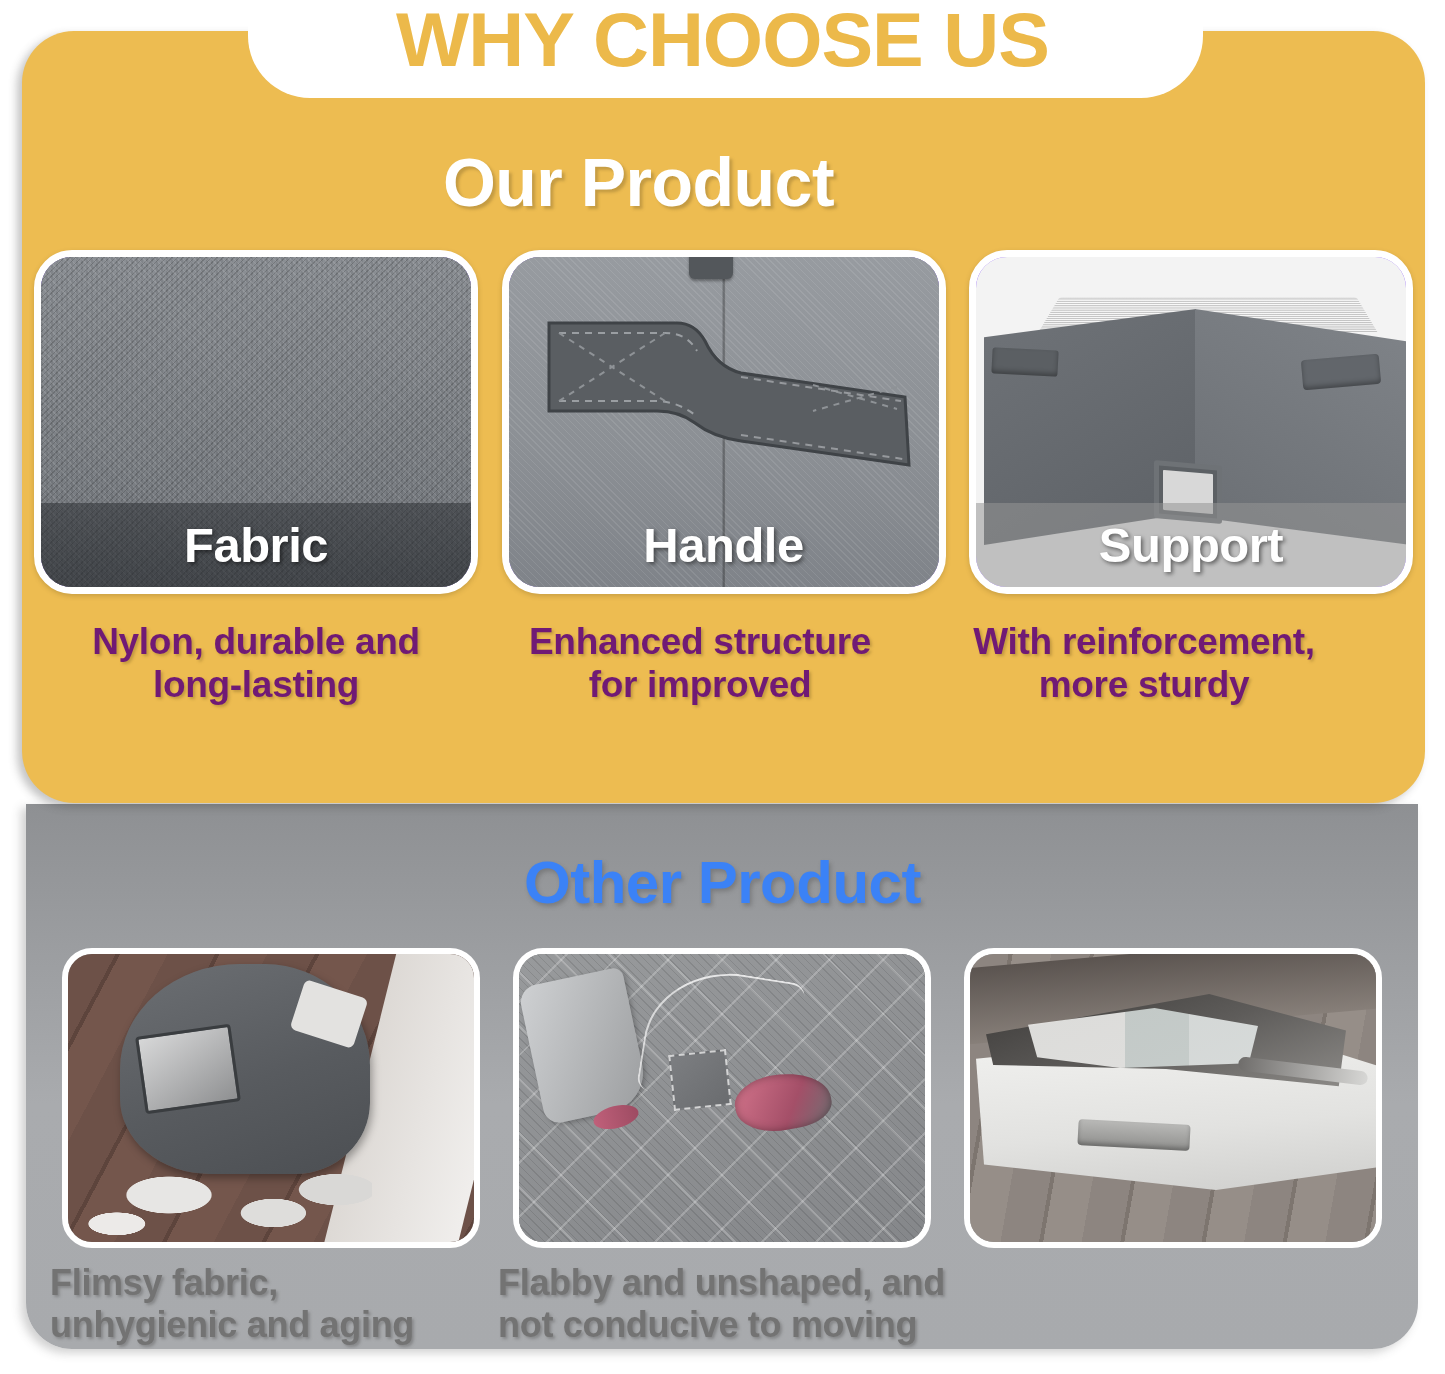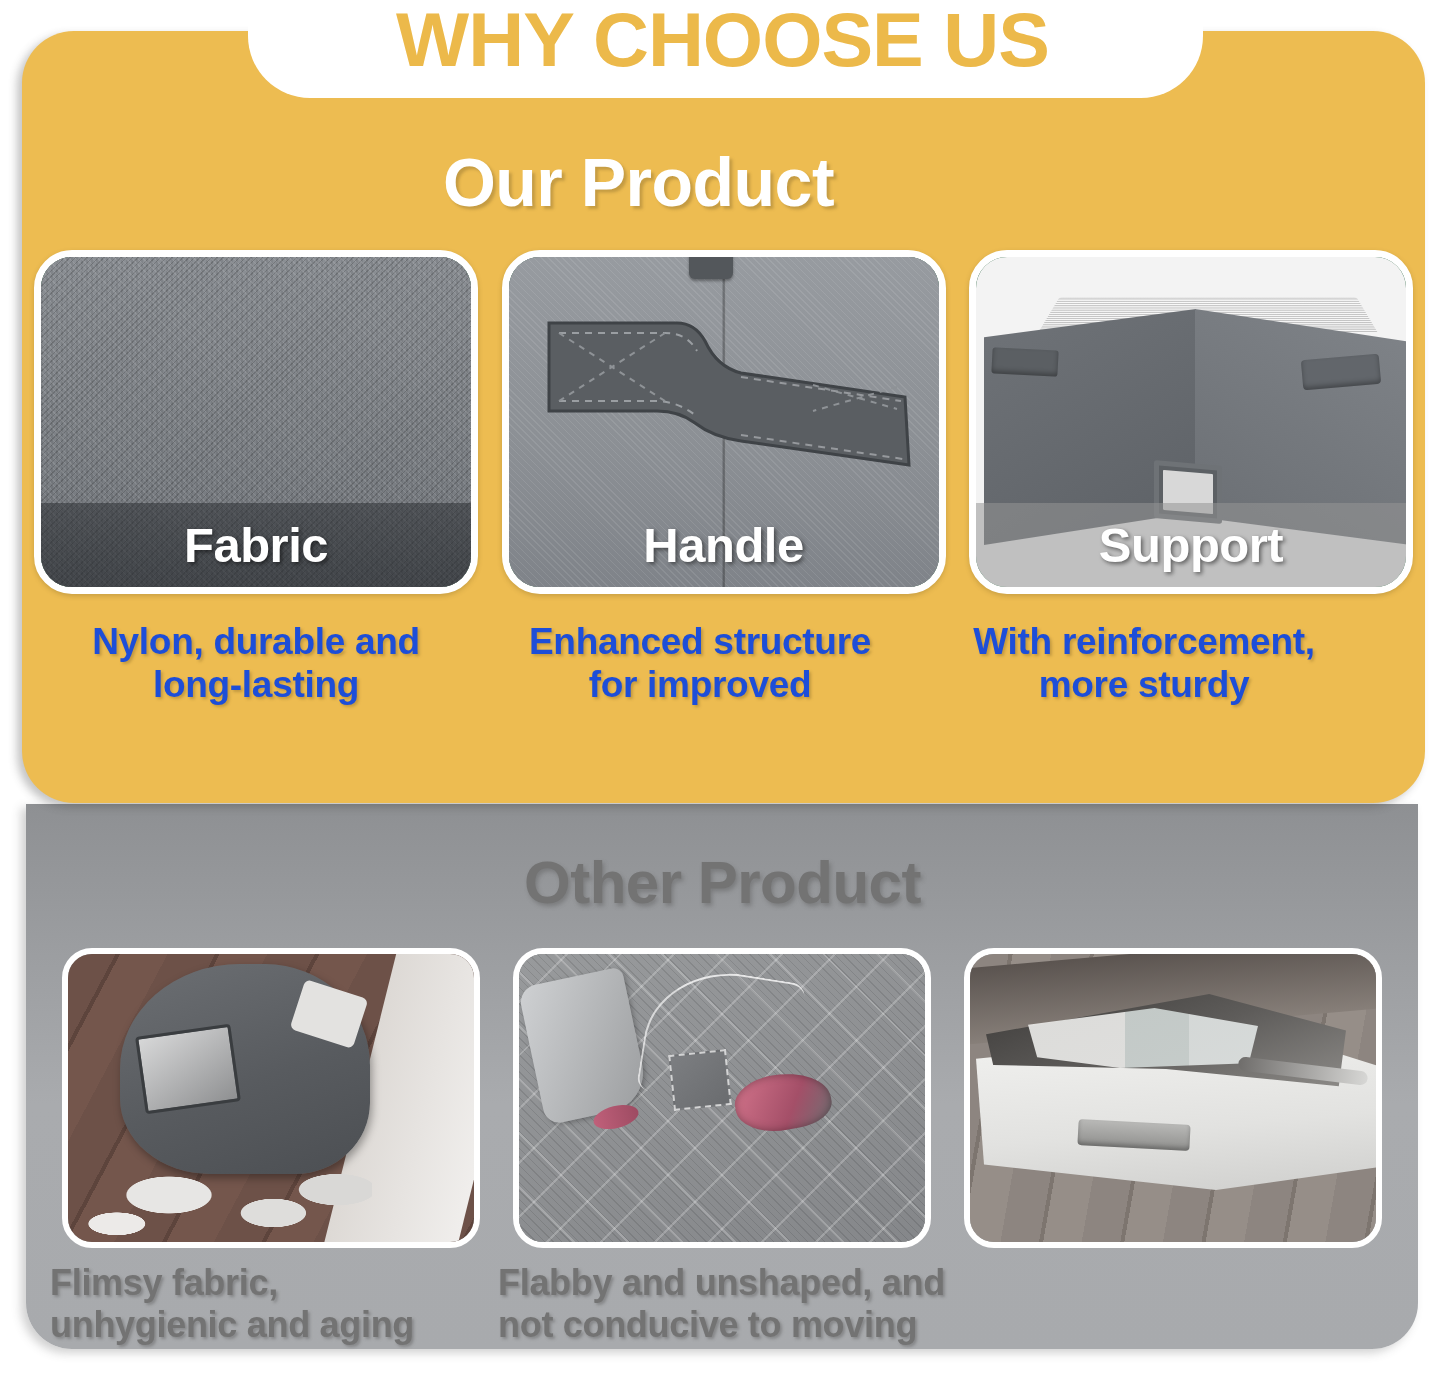--- a/index.html
+++ b/index.html
@@ -49,21 +49,21 @@
   
   #our-cards{
     position:absolute;left:22px;top:250px;width:1403px;height:348px;
     display:flex;justify-content:space-between;padding:0 12px;
     box-sizing:border-box;z-index:4;
   }
   .pcard{
     width:444px;height:344px;border-radius:38px;
     border:7px solid #ffffff;box-sizing:border-box;
     position:relative;overflow:hidden;
-    background:#14532d;
+    background:#8b5cf6;
     box-shadow:0 2px 5px rgba(90,70,25,0.25);
   }
   .pcard-label{
     position:absolute;left:0;bottom:0;width:100%;height:84px;
     display:flex;align-items:center;justify-content:center;
     font-size:49px;font-weight:bold;color:#ffffff;
     text-shadow:2px 2px 4px rgba(0,0,0,0.5);
     letter-spacing:-0.5px;
   }
 
@@ -147,36 +147,36 @@
     background:rgba(150,150,150,.55);
   }
 
   
   #our-captions{
     position:absolute;left:22px;top:620px;width:1403px;height:160px;
     display:flex;z-index:6;padding:0 12px;box-sizing:border-box;
   }
   #our-captions .cap{
     width:444px;text-align:center;
-    font-size:37px;font-weight:bold;line-height:1.17;color:#1d4ed8;
+    font-size:37px;font-weight:bold;line-height:1.17;color:#701a75;
     text-shadow:2px 2px 3px rgba(130,100,40,0.40);
     letter-spacing:-0.3px;
   }
 
   
   #other-panel{
     position:absolute;left:26px;top:804px;width:1392px;height:545px;
     background:linear-gradient(180deg,#8e9093 0%,#9b9da0 26%,#a9abae 55%,#a8aaad 100%);
     border-radius:0 0 46px 46px;
     box-shadow:-5px 4px 10px rgba(70,70,70,0.25);
     z-index:1;
   }
   #other-heading{
     position:absolute;left:0;top:848px;width:1445px;text-align:center;z-index:4;
-    font-size:60px;font-weight:bold;color:#737373;letter-spacing:-0.5px;
+    font-size:60px;font-weight:bold;color:#3b82f6;letter-spacing:-0.5px;
     text-shadow:2px 3px 4px rgba(90,90,90,0.45);
   }
 
   #other-cards{
     position:absolute;left:26px;top:948px;width:1392px;height:300px;
     display:flex;justify-content:space-between;padding:0 36px;
     box-sizing:border-box;z-index:4;
   }
   .ocard{
     width:418px;height:300px;border-radius:30px;

